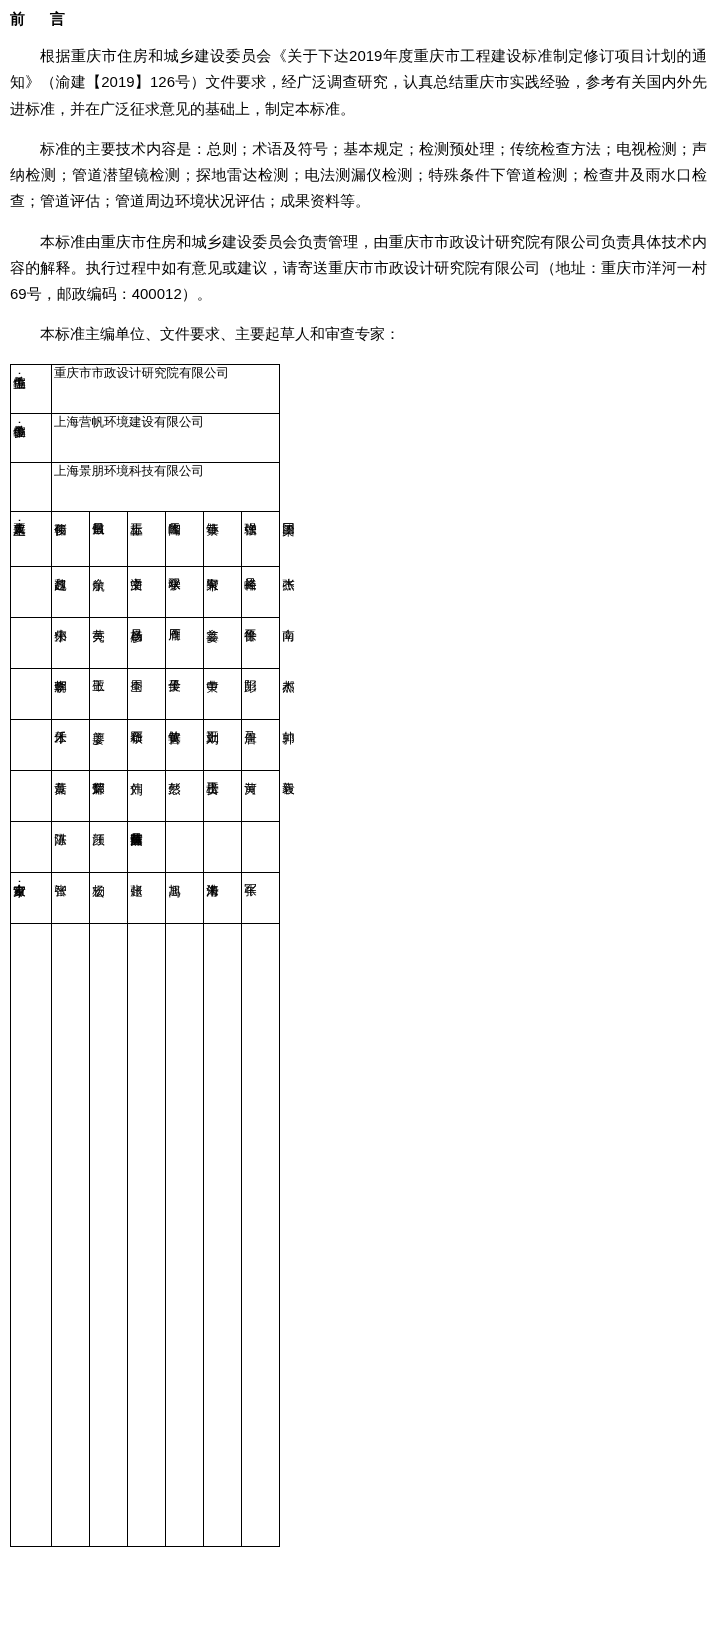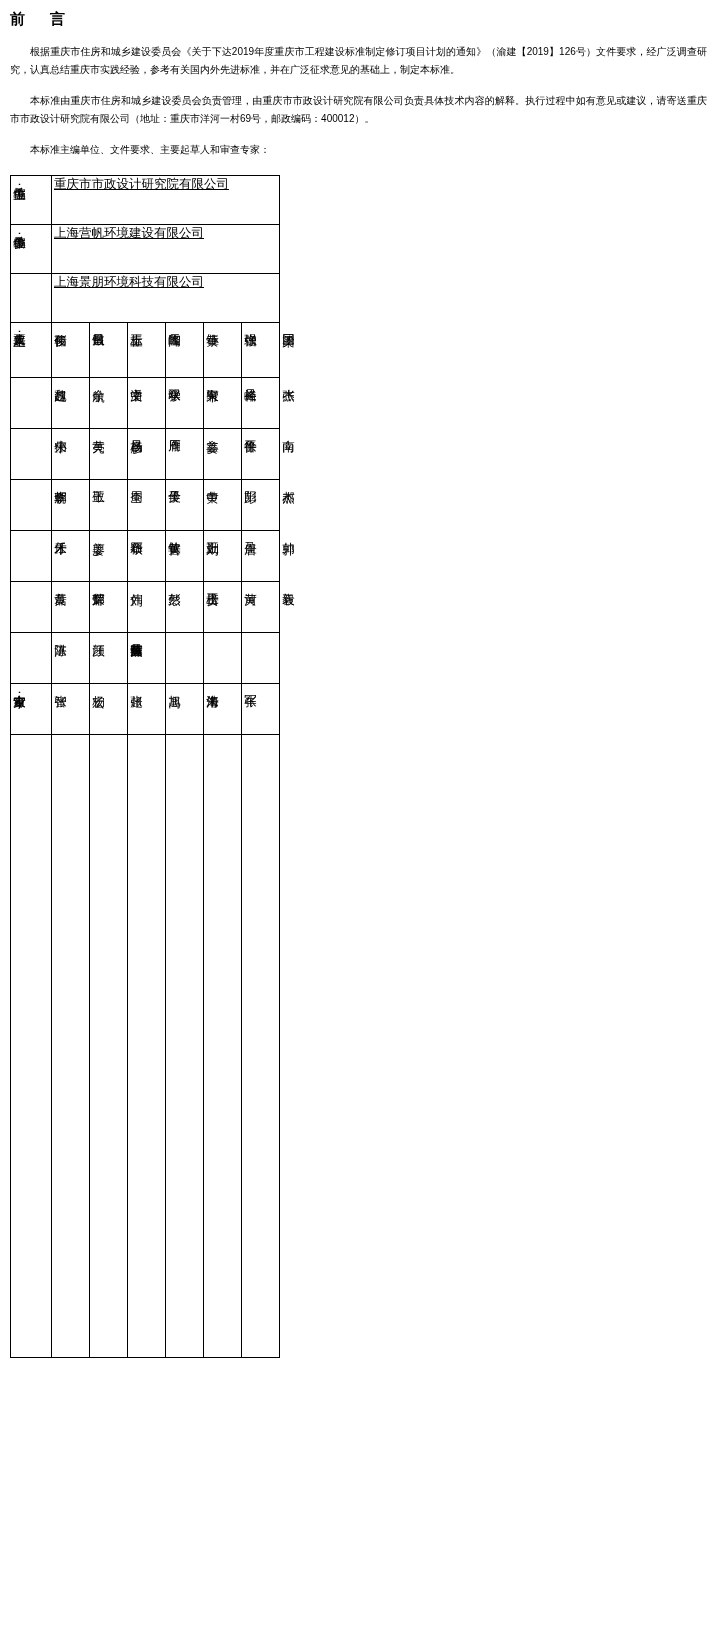--- a/index.html
+++ b/index.html
@@ -25,21 +25,21 @@
     font-size: 15px;
     font-weight: bold;
     letter-spacing: 1px;
   }
   .doc-title .gap {
     display: inline-block;
     width: 24px;
   }
   .para {
     margin: 14px 10px 0 10px;
-    font-size: 10px;
+    font-size: 15px;
     line-height: 1.75;
     text-align: justify;
     text-indent: 2em;
   }
   
   .tbl-wrap {
     margin: 16px 0 0 10px;
   }
   table.people {
     border-collapse: collapse;
@@ -75,34 +75,34 @@
   tr.org td { height: 46px; }
   tr.blank td { height: 620px; }
   .org-name {
     display: block;
     font-size: 12.5px;
     line-height: 1.15;
     word-break: break-all;
   }
   td.wide {
     width: 223px;
-    text-decoration: underline;
   }
   .empty { }
 </style>
 </head>
 <body>
 
 <div class="page">
 
   <div class="doc-title">
     <span>前</span><span class="gap"></span><span>言</span>
   </div>
 
   <p class="para">根据重庆市住房和城乡建设委员会《关于下达2019年度重庆市工程建设标准制定修订项目计划的通知》（渝建【2019】126号）文件要求，经广泛调查研究，认真总结重庆市实践经验，参考有关国内外先进标准，并在广泛征求意见的基础上，制定本标准。</p>
+  <p class="para">标准的主要技术内容是：总则；术语及符号；基本规定；检测预处理；传统检查方法；电视检测；声纳检测；管道潜望镜检测；探地雷达检测；电法测漏仪检测；特殊条件下管道检测；检查井及雨水口检查；管道评估；管道周边环境状况评估；成果资料等。</p>
   <p class="para">本标准由重庆市住房和城乡建设委员会负责管理，由重庆市市政设计研究院有限公司负责具体技术内容的解释。执行过程中如有意见或建议，请寄送重庆市市政设计研究院有限公司（地址：重庆市洋河一村69号，邮政编码：400012）。</p>
   <p class="para">本标准主编单位、文件要求、主要起草人和审查专家：</p>
 
   <div class="tbl-wrap">
     <table class="people">
       <tbody>
         <tr class="org">
           <td class="label">
             <span class="vt">主编单位：</span>
           </td>

